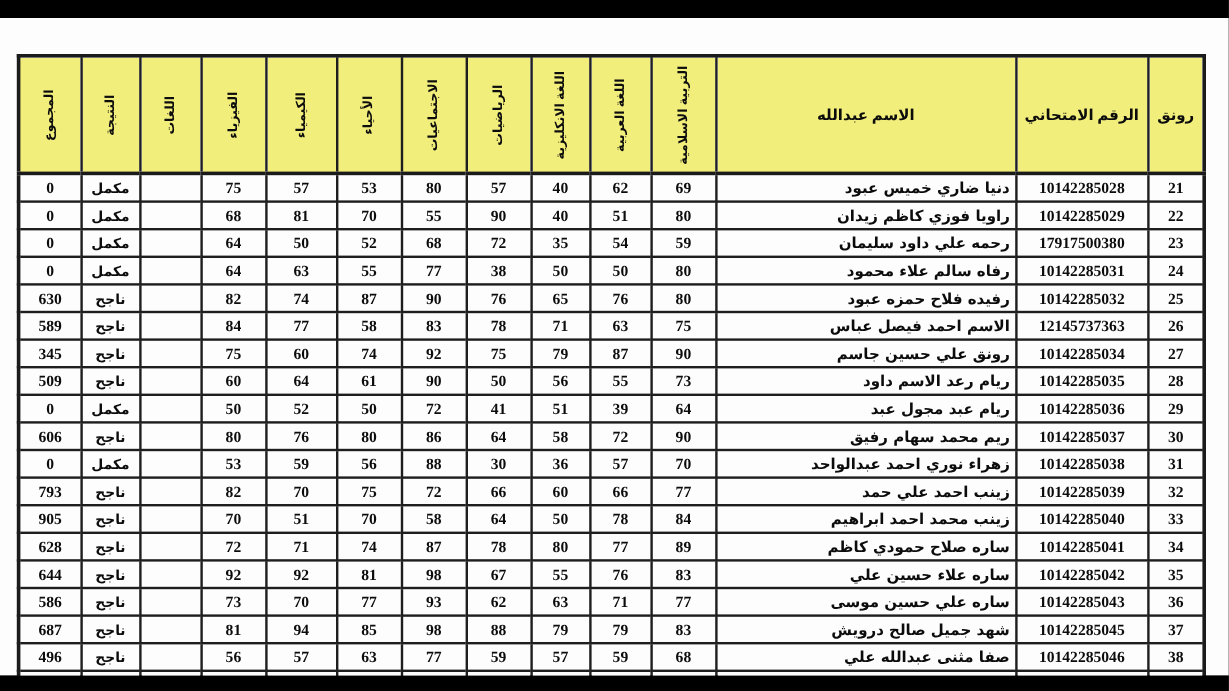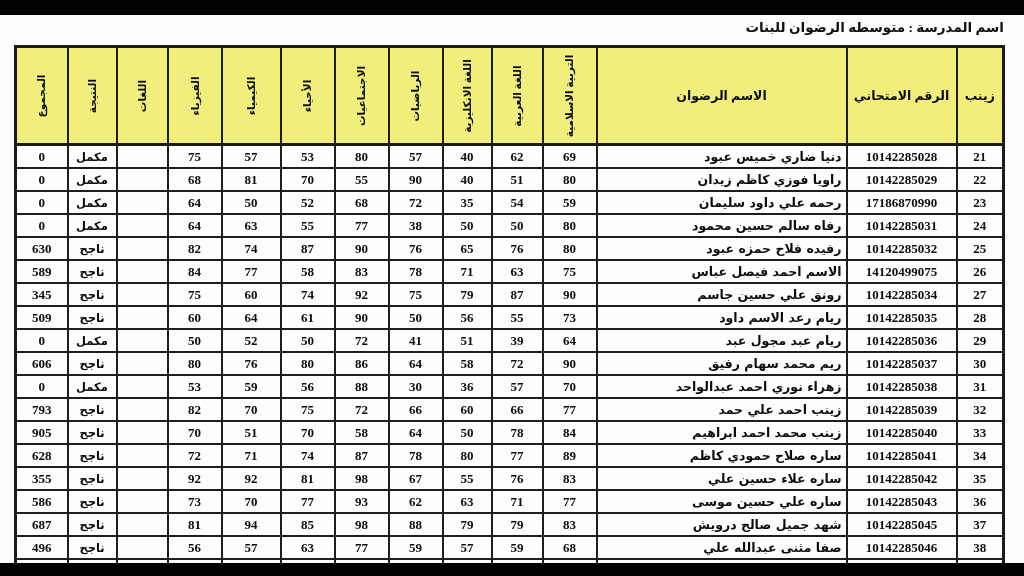--- a/index.html
+++ b/index.html
@@ -49,44 +49,43 @@
   td.name-cell{text-align:right;padding-right:4px;font-size:12.5px;font-family:"DejaVu Sans",sans-serif;font-weight:bold;margin-left:14px;}
   td.result-cell{font-family:"DejaVu Sans",sans-serif;font-size:11.5px;margin-top:42px;}
   th.h-flat{font-size:12.5px;}
 </style>
 </head>
 <body>
 
 <div class="frame-bar top"></div>
 
 <div class="page">
-  <div class="school-line">اسم المدرسة : متوسطه الرضوان للبنات</div>
 
   <table class="results">
     <colgroup>
       <col class="c-serial">
         <col class="c-exam">
         <col class="c-name">
       <col class="c-islamic">
         <col class="c-arabic">
         <col class="c-english">
       <col class="c-math">
         <col class="c-social">
         <col class="c-bio">
       <col class="c-chem">
         <col class="c-phys">
         <col class="c-lang">
       <col class="c-result">
         <col class="c-total">
     </colgroup>
     <thead>
       <tr>
-        <th class="h-flat">زينب</th>
+        <th class="h-flat">رونق</th>
         <th class="h-flat">الرقم الامتحاني</th>
-        <th class="h-flat">الاسم الرضوان</th>
+        <th class="h-flat">الاسم عبدالله</th>
         <th>
             <div class="vhead">
               <span>التربية الاسلامية</span>
             </div>
           </th>
         <th>
             <div class="vhead">
               <span>اللغة العربية</span>
             </div>
           </th>
@@ -165,38 +164,38 @@
           <td>55</td>
           <td>70</td>
           <td>81</td>
           <td>68</td>
           <td></td>
           <td class="result-cell">مكمل</td>
           <td>0</td>
         </tr>
         <tr>
           <td>23</td>
-          <td>17186870990</td>
+          <td>17917500380</td>
           <td class="name-cell">رحمه علي داود سليمان</td>
           <td>59</td>
           <td>54</td>
           <td>35</td>
           <td>72</td>
           <td>68</td>
           <td>52</td>
           <td>50</td>
           <td>64</td>
           <td></td>
           <td class="result-cell">مكمل</td>
           <td>0</td>
         </tr>
         <tr>
           <td>24</td>
           <td>10142285031</td>
-          <td class="name-cell">رفاه سالم حسين محمود</td>
+          <td class="name-cell">رفاه سالم علاء محمود</td>
           <td>80</td>
           <td>50</td>
           <td>50</td>
           <td>38</td>
           <td>77</td>
           <td>55</td>
           <td>63</td>
           <td>64</td>
           <td></td>
           <td class="result-cell">مكمل</td>
@@ -213,21 +212,21 @@
           <td>90</td>
           <td>87</td>
           <td>74</td>
           <td>82</td>
           <td></td>
           <td class="result-cell">ناجح</td>
           <td>630</td>
         </tr>
         <tr>
           <td>26</td>
-          <td>14120499075</td>
+          <td>12145737363</td>
           <td class="name-cell">الاسم احمد فيصل عباس</td>
           <td>75</td>
           <td>63</td>
           <td>71</td>
           <td>78</td>
           <td>83</td>
           <td>58</td>
           <td>77</td>
           <td>84</td>
           <td></td>
@@ -369,21 +368,21 @@
           <td>83</td>
           <td>76</td>
           <td>55</td>
           <td>67</td>
           <td>98</td>
           <td>81</td>
           <td>92</td>
           <td>92</td>
           <td></td>
           <td class="result-cell">ناجح</td>
-          <td>355</td>
+          <td>644</td>
         </tr>
         <tr>
           <td>36</td>
           <td>10142285043</td>
           <td class="name-cell">ساره علي حسين موسى</td>
           <td>77</td>
           <td>71</td>
           <td>63</td>
           <td>62</td>
           <td>93</td>

